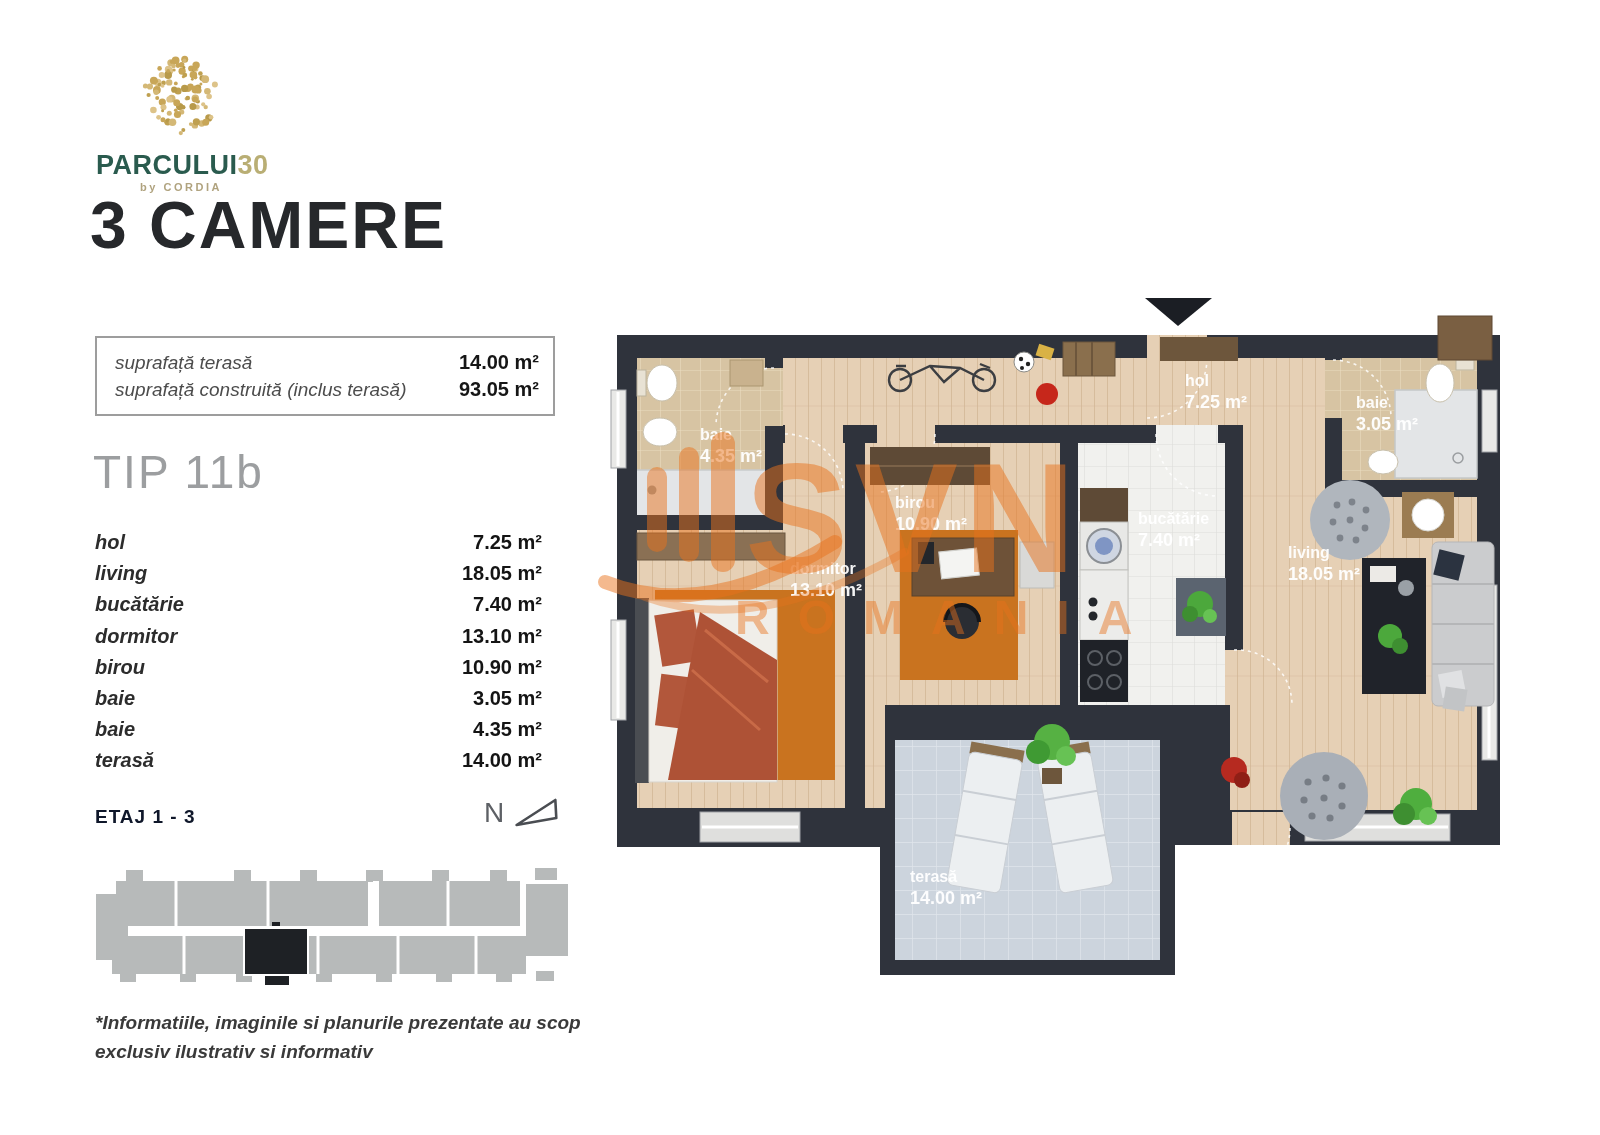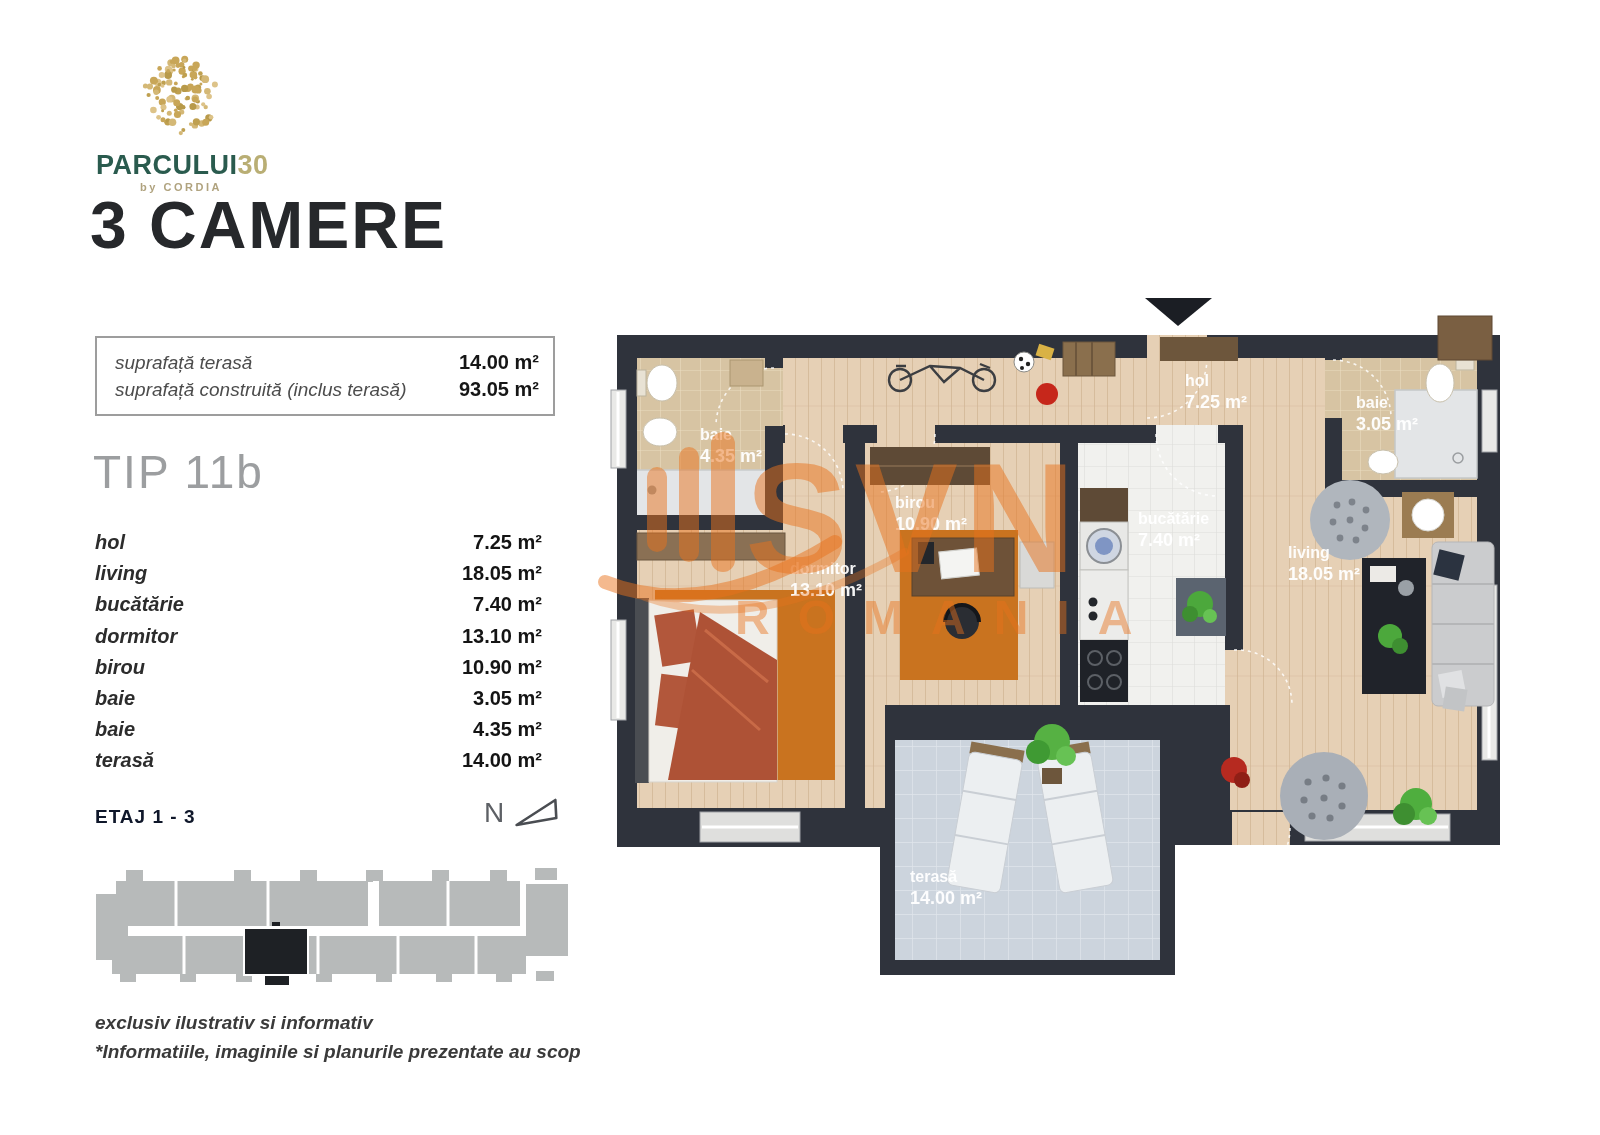--- a/index.html
+++ b/index.html
@@ -242,22 +242,22 @@
   </g>
 
   <g>
     <rect x="156" y="78" width="64" height="47" fill="#1e2125" stroke="#ffffff" stroke-width="2"></rect>
     <rect x="176" y="125" width="26" height="11" fill="#1e2125" stroke="#ffffff" stroke-width="2"></rect>
     <rect x="184" y="72" width="8" height="4" fill="#1e2125"></rect>
   </g>
 </svg>
 
 <div class="abs disclaimer">
+  <div>*Informatiile, imaginile si planurile prezentate au scop</div>
   <div>exclusiv ilustrativ si informativ</div>
-  <div>*Informatiile, imaginile si planurile prezentate au scop</div>
 </div>
 
 <svg class="abs plan-svg" width="920" height="700" viewBox="0 0 920 700">
   <defs>
     <pattern id="wood" patternUnits="userSpaceOnUse" width="13" height="90">
       <rect width="13" height="90" fill="#e6d0b5"></rect>
       <line x1="0.5" y1="0" x2="0.5" y2="90" stroke="#c8ab87" stroke-width="1" opacity=".55"></line>
       <line x1="0" y1="26" x2="13" y2="26" stroke="#cfb392" stroke-width="1" opacity=".4"></line>
     </pattern>
     <pattern id="tanTile" patternUnits="userSpaceOnUse" width="20" height="20">

